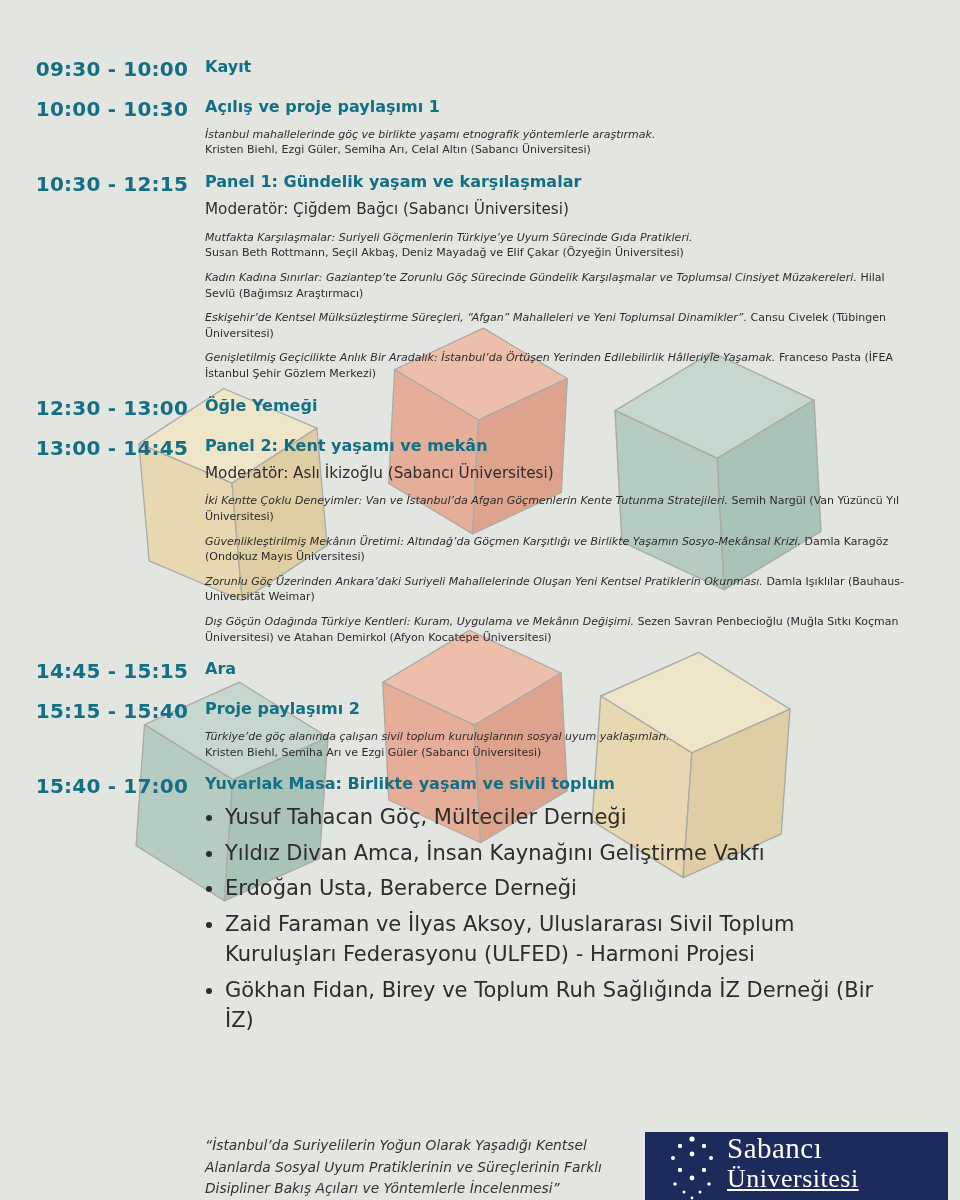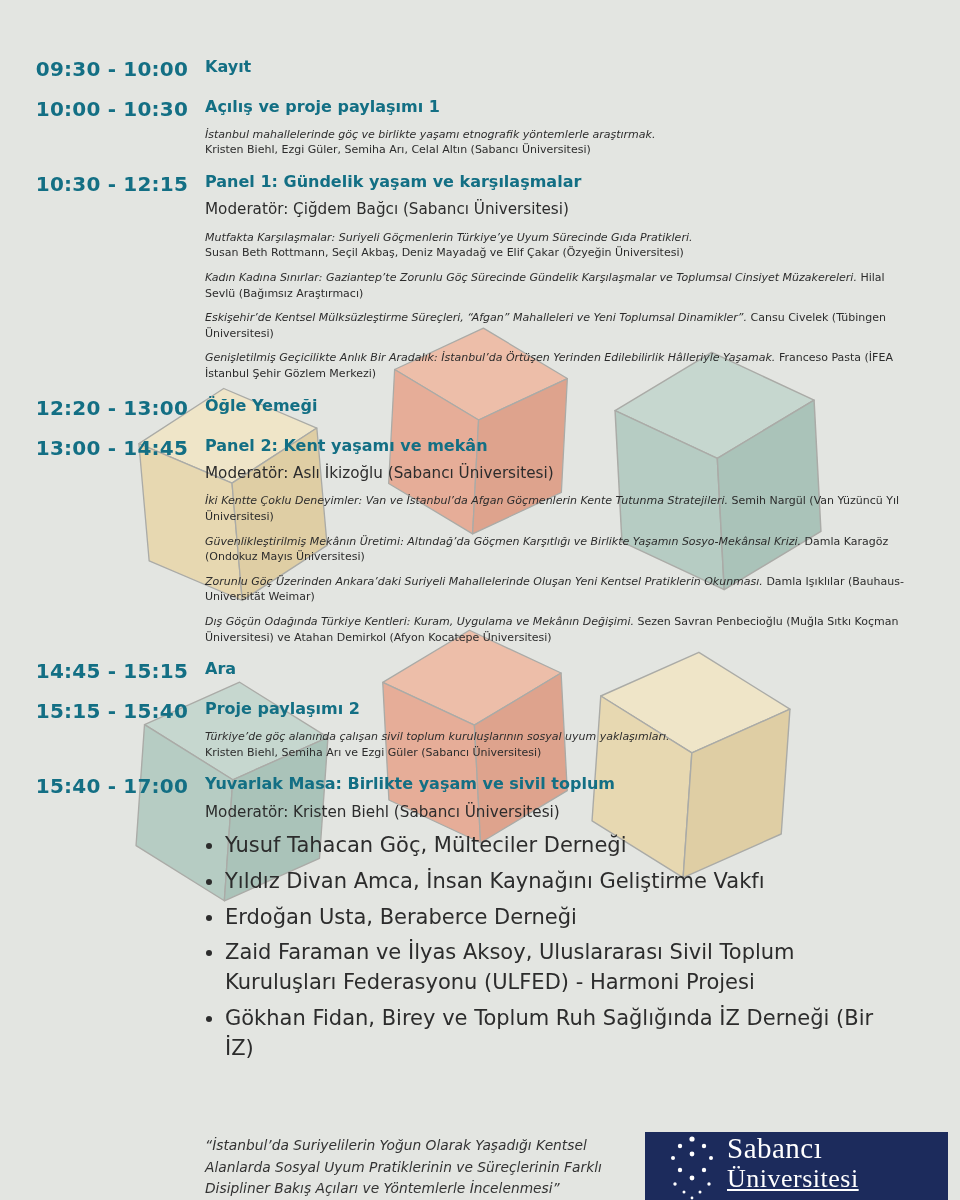--- a/index.html
+++ b/index.html
@@ -137,21 +137,21 @@
           <span class="sp">Cansu Civelek (Tübingen Üniversitesi)</span>
         </p>
         <p class="item">
           <span class="it">Genişletilmiş Geçicilikte Anlık Bir Aradalık: İstanbul’da Örtüşen Yerinden Edilebilirlik Hâlleriyle Yaşamak.</span>
           <span class="sp">Franceso Pasta (İFEA İstanbul Şehir Gözlem Merkezi)</span>
         </p>
       </div>
     </div>
 
     <div class="row">
-      <div class="time">12:20 - 13:00</div>
+      <div class="time">12:30 - 13:00</div>
       <div class="rbody">
         <div class="stitle">Öğle Yemeği</div>
       </div>
     </div>
 
     <div class="row">
       <div class="time">13:00 - 14:45</div>
       <div class="rbody">
         <div class="stitle">Panel 2: Kent yaşamı ve mekân</div>
         <p class="mod">Moderatör: Aslı İkizoğlu (Sabancı Üniversitesi)</p>
@@ -189,21 +189,20 @@
           <span class="it">Türkiye’de göç alanında çalışan sivil toplum kuruluşlarının sosyal uyum yaklaşımları.</span>
           <span class="sp">Kristen Biehl, Semiha Arı ve Ezgi Güler (Sabancı Üniversitesi)</span>
         </p>
       </div>
     </div>
 
     <div class="row">
       <div class="time">15:40 - 17:00</div>
       <div class="rbody">
         <div class="stitle">Yuvarlak Masa: Birlikte yaşam ve sivil toplum</div>
-        <p class="mod">Moderatör: Kristen Biehl (Sabancı Üniversitesi)</p>
         <ul class="bullets">
           <li>Yusuf Tahacan Göç, Mülteciler Derneği</li>
           <li>Yıldız Divan Amca, İnsan Kaynağını Geliştirme Vakfı</li>
           <li>Erdoğan Usta, Beraberce Derneği</li>
           <li>Zaid Faraman ve İlyas Aksoy, Uluslararası Sivil Toplum Kuruluşları Federasyonu (ULFED) - Harmoni Projesi</li>
           <li>Gökhan Fidan, Birey ve Toplum Ruh Sağlığında İZ Derneği (Bir İZ)</li>
         </ul>
       </div>
     </div>
 

